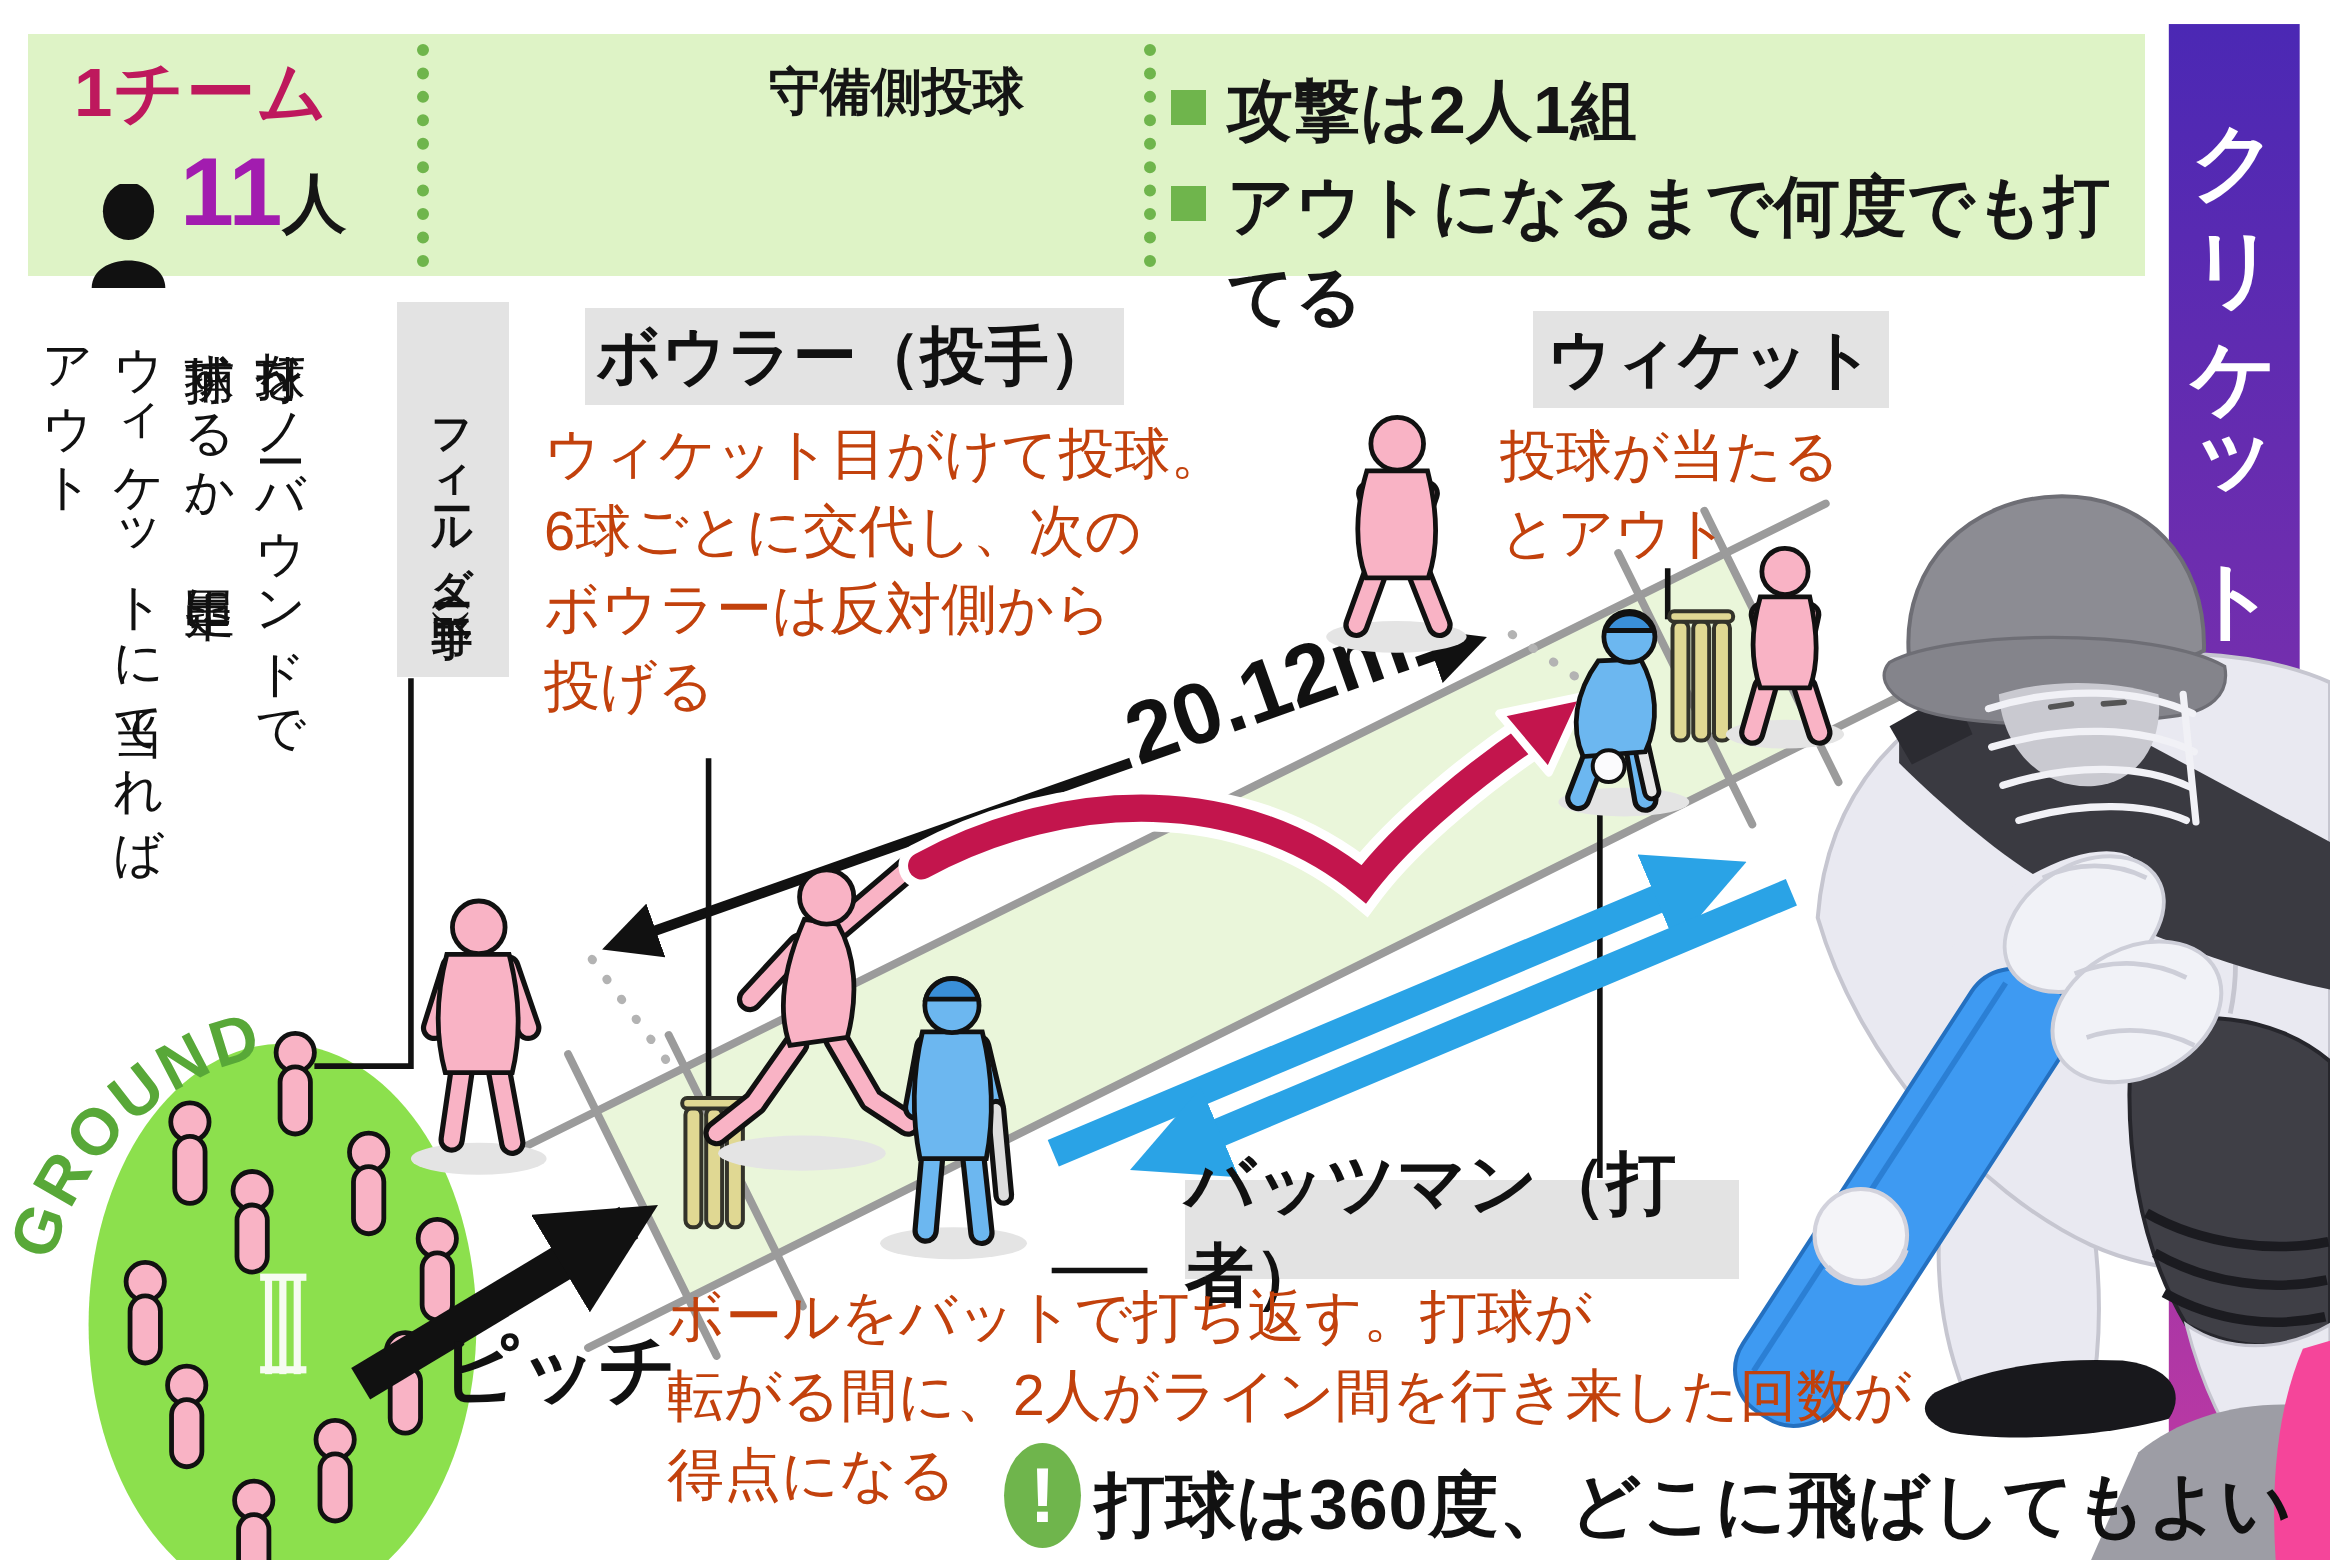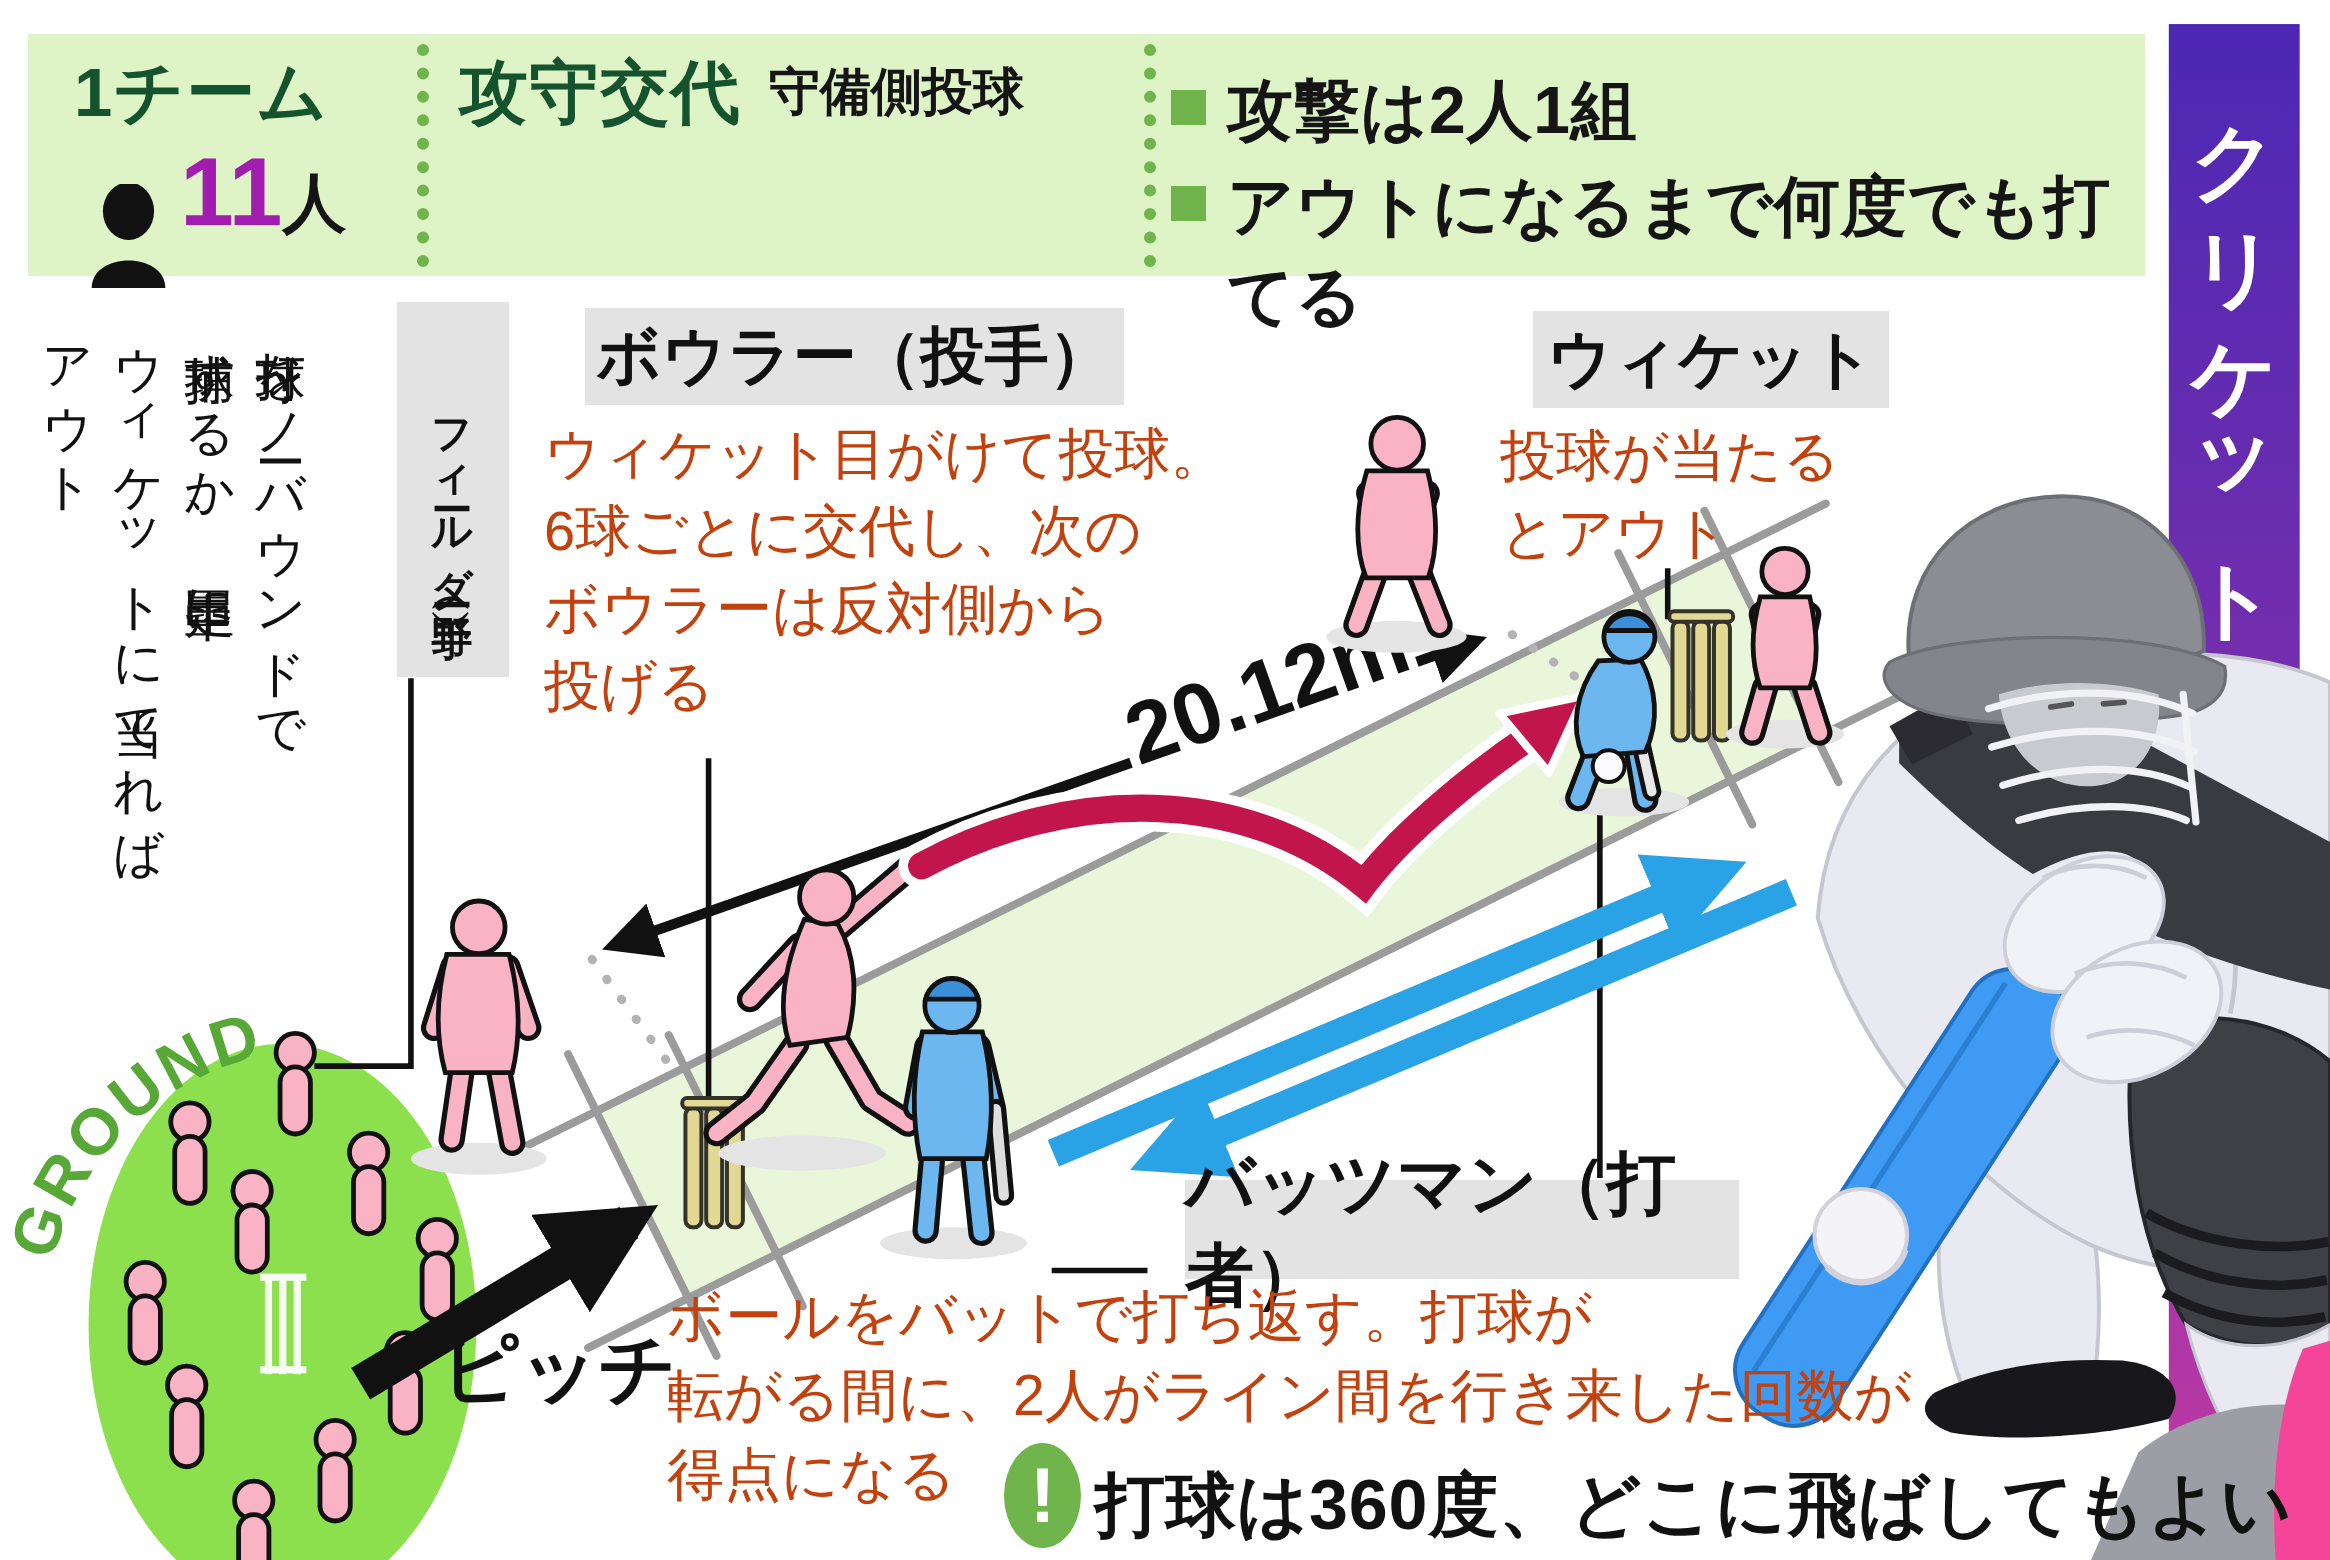--- a/index.html
+++ b/index.html
@@ -4,21 +4,21 @@
 <style>
   html,body{margin:0;padding:0;}
   body{
     width:2330px;height:1561px;position:relative;overflow:hidden;background:#fff;
     font-family:"Liberation Sans", sans-serif;color:#111;
   }
   .abs{position:absolute;}
   .pre{white-space:pre-line;}
   
   .header{left:28px;top:34px;width:2117px;height:242px;background:#def3c6;}
-  .hdr-label{font-weight:800;color:#14532d;font-size:69px;letter-spacing:1.6px;}
+  .hdr-label{font-weight:800;color:#be185d;font-size:69px;letter-spacing:1.6px;}
   .hdr-big{font-weight:800;color:#a21caf;font-size:97px;letter-spacing:0px;}
   .hdr-unit{font-weight:800;color:#151515;font-size:64px;}
   .hdr-or{font-weight:800;color:#6fb54c;font-size:49px;}
   .hdr-note{font-weight:600;color:#151515;font-size:51px;}
   .hdr-divider{width:0;border-left:12.8px dotted #6fb54c;height:223px;top:9.6px;}
   .bullet-sq{width:35px;height:35px;background:#6fb54c;}
   .bullet-tx{font-weight:600;color:#151515;font-size:66px;letter-spacing:0.8px;}
   
   .banner-title{
     left:2175px;top:64px;width:120px;height:878px;
@@ -312,23 +312,20 @@
       <ellipse cx="48" cy="34" rx="32" ry="36" fill="#111"></ellipse>
       <path d="M2 130 C2 84 94 84 94 130 Z" fill="#111"></path>
     </svg>
   </div>
   <div class="abs" style="left:152px;top:102px;">
     <span class="hdr-big">11</span><span class="hdr-unit">人</span>
   </div>
 
   <div class="abs hdr-divider" style="left:389px;"></div>
 
-  <div class="abs" style="left:431px;top:12.8px;">
-    <span class="hdr-label">攻守交代</span>
-  </div>
   <div class="abs" style="left:741px;top:24px;">
     <span class="hdr-note">守備側投球</span>
   </div>
 
   <div class="abs hdr-divider" style="left:1116px;"></div>
 
   <div class="abs bullet-sq" style="left:1143px;top:56px;"></div>
   <div class="abs bullet-tx" style="left:1199px;top:32px;">攻撃は2人1組</div>
   <div class="abs bullet-sq" style="left:1143px;top:152px;"></div>
   <div class="abs bullet-tx" style="left:1199px;top:128px;">アウトになるまで何度でも打てる</div>

